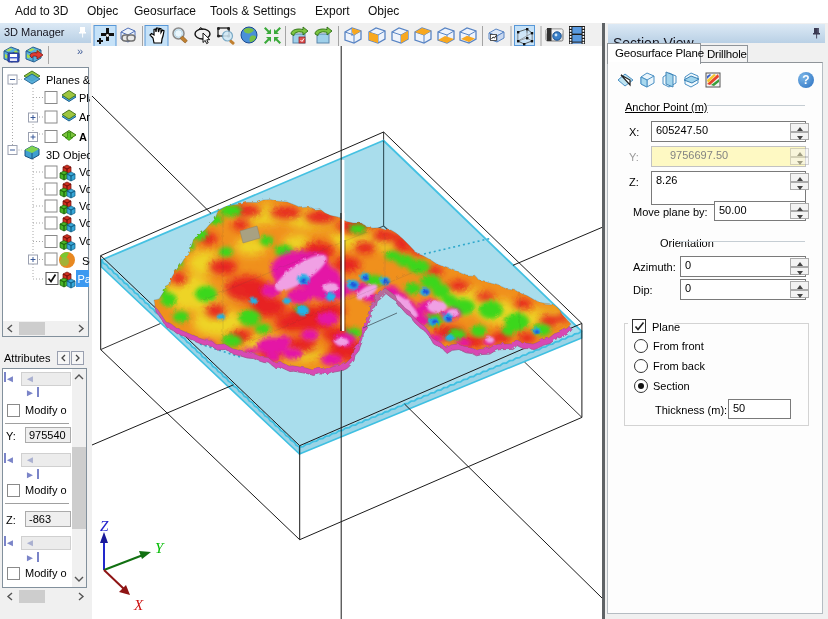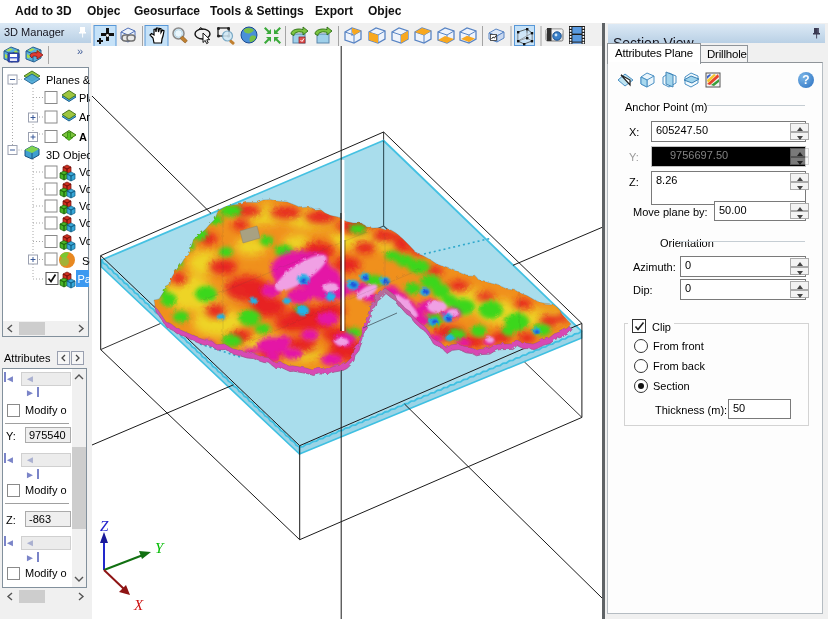--- a/index.html
+++ b/index.html
@@ -1,32 +1,32 @@
 <!DOCTYPE html>
 <html><head>
 <meta charset="utf-8">
 <style>
 html,body{margin:0;padding:0;}
 body{width:828px;height:619px;overflow:hidden;position:relative;background:#f0f0f0;
   font-family:"Liberation Sans",sans-serif;font-size:11px;color:#000;}
 .abs{position:absolute;}
-#menubar{left:0;top:0;width:828px;height:23px;background:#ffffff;font-weight:bold;}
+#menubar{left:0;top:0;width:828px;height:23px;background:#ffffff;}
 #menubar span{position:absolute;top:4px;font-size:12px;color:#101010;}
 #toolbar{left:92px;top:23px;width:510px;height:23px;background:#f0f0f0;}
 #lefthdr{left:0;top:23px;width:91px;height:20px;background:linear-gradient(#dce9f5,#b9d0e5);}
 #lefthdr .t{position:absolute;left:4px;top:3px;font-size:11px;color:#15151f;}
 #righthdr{left:608px;top:24px;width:217px;height:19px;background:linear-gradient(#dce9f5,#b9d0e5);}
 #righthdr .t{position:absolute;left:5px;top:11px;font-size:14px;color:#15151f;}
 .pin{position:absolute;width:9px;height:13px;}
 #view3d{left:92px;top:46px;width:510px;height:573px;background:#fff;}
 #splitter{left:602px;top:23px;width:3px;height:596px;background:#5f6366;}
 #rpanel{left:605px;top:23px;width:223px;height:596px;background:#f0f0f0;}
 .fld{position:absolute;z-index:2;background:#fff;border:1px solid #7a7a7a;font-size:11px;
   padding:2px 0 0 4px;box-sizing:border-box;}
-.fld.dis{background:#000000;color:#838383;border-color:#c2c2c2;padding-left:18px;}
+.fld.dis{background:#fef9c3;color:#838383;border-color:#c2c2c2;padding-left:18px;}
 .spin{position:absolute;z-index:2;width:19px;box-sizing:border-box;}
 .spin .up,.spin .dn{position:absolute;left:0;width:19px;height:50%;background:#f3f3f3;
   border:1px solid #ababab;box-sizing:border-box;}
 .spin .up{top:0;}
 .spin .dn{bottom:0;}
 .spin i{position:absolute;left:6px;width:0;height:0;border-left:3px solid transparent;border-right:3px solid transparent;}
 .spin .up i{top:3px;border-bottom:4px solid #444;}
 .spin .dn i{top:3px;border-top:4px solid #444;}
 .lbl{position:absolute;z-index:2;font-size:11px;color:#000;}
 .gline{position:absolute;z-index:2;height:1px;background:#c5cdd3;}
@@ -688,21 +688,21 @@
 <div id="rpanel" class="abs"></div>
 <div id="righthdr" class="abs">
     <span class="t">Section View</span>
   <svg class="pin" style="left:204px;top:3px" viewBox="0 0 9 13">
       <path d="M2 1h5v5h-5z M1 6h7v1.6h-7z M4.2 7.6h0.9v4h-0.9z" fill="#3a3a52"></path>
       <path d="M5.6 1.2h1v4.6h-1z" fill="#6a6a85"></path>
     </svg>
 </div>
 
 <div class="abs" style="left:607px;top:43px;width:92px;height:20px;background:#fff;border:1px solid #8f9499;border-bottom:none;z-index:3;"></div>
-<div class="abs" style="left:615px;top:47px;font-size:11.5px;letter-spacing:-0.2px;z-index:4;">Attributes Plane</div>
+<div class="abs" style="left:615px;top:47px;font-size:11.5px;letter-spacing:-0.2px;z-index:4;">Geosurface Plane</div>
 <div class="abs" style="left:699px;top:45px;width:47px;height:18px;background:#f3f3f3;border:1px solid #8f9499;border-bottom:none;"></div>
 <div class="abs" style="left:707px;top:48px;font-size:11.5px;letter-spacing:-0.2px;">Drillhole</div>
 
 <div class="abs" style="left:607px;top:62px;width:216px;height:552px;background:#fdfdfd;border:1px solid #b5bcc2;border-top:1px solid #8f9499;box-sizing:border-box;z-index:0;"></div>
 <div class="abs" style="left:608px;top:62px;width:90px;height:2px;background:#fdfdfd;z-index:3;"></div>
 
 <svg class="abs" style="left:617px;top:71px;z-index:2;" width="110" height="18" viewBox="0 0 110 18">
 
  <g transform="translate(0,0)">
   <path d="M1 9 L8 3 L16 9 L8 15 Z" fill="#bfe4f2" stroke="#4a90c4" stroke-width="1"></path>
@@ -729,21 +729,21 @@
   <rect x="1" y="2" width="14" height="14" fill="#f4f4f4" stroke="#555"></rect>
   <path d="M2 13 L13 3 L14 6 L5 14 Z" fill="#e8442c"></path>
   <path d="M2 9 L9 3 L11 4 L3 12 Z" fill="#f5c52a"></path>
   <path d="M6 14 L14 8 L14 11 L9 15 Z" fill="#3a9e3a"></path>
   <path d="M2 5 L5 3 L6 4 L2 8 Z" fill="#3a62c8"></path>
  </g>
 </svg>
 
 <div class="abs" style="left:798px;top:72px;width:16px;height:16px;border-radius:50%;background:radial-gradient(circle at 5px 5px,#7ab6e8,#2a6fc0);color:#fff;font-weight:bold;font-size:12px;text-align:center;line-height:16px;z-index:2;">?</div>
 
-<div class="lbl" style="left:625px;top:101px;">Anchor Point (m)</div>
+<div class="lbl" style="left:625px;top:101px;text-decoration:underline;">Anchor Point (m)</div>
 <div class="gline" style="left:707px;top:105px;width:98px;"></div>
 <div class="lbl" style="left:629px;top:126px;">X:</div>
 <div class="fld" style="left:651px;top:121px;width:155px;height:21px;">605247.50</div>
 <div class="spin" style="left:790px;top:123px;height:17px;">
     <div class="up">
       <i></i>
     </div>
     <div class="dn">
       <i></i>
     </div>
@@ -801,21 +801,21 @@
       <i></i>
     </div>
   </div>
 
 <div class="abs" style="left:624px;top:323px;width:185px;height:103px;border:1px solid #d3d3d3;box-sizing:border-box;z-index:2;"></div>
 <div class="abs" style="left:628px;top:316px;width:46px;height:16px;background:#fdfdfd;z-index:2;"></div>
 <div class="chk" style="left:632px;top:319px;width:14px;height:14px;"></div>
 <svg class="abs" style="left:633px;top:320px;z-index:3;" width="13" height="13" viewBox="0 0 13 13">
     <path d="M2.5 6.5 L5 9.5 L10.5 2.5" stroke="#222" stroke-width="1.6" fill="none"></path>
   </svg>
-<div class="lbl" style="left:652px;top:321px;">Clip</div>
+<div class="lbl" style="left:652px;top:321px;">Plane</div>
 <div class="radio" style="left:634px;top:339px;width:14px;height:14px;"></div>
 <div class="lbl" style="left:653px;top:340px;">From front</div>
 <div class="radio" style="left:634px;top:359px;width:14px;height:14px;"></div>
 <div class="lbl" style="left:653px;top:360px;">From back</div>
 <div class="radio sel" style="left:634px;top:379px;width:14px;height:14px;"></div>
 <div class="lbl" style="left:653px;top:380px;">Section</div>
 <div class="lbl" style="left:655px;top:404px;">Thickness (m):</div>
 <div class="fld" style="left:728px;top:399px;width:63px;height:20px;">50</div>
 
 </body></html>

